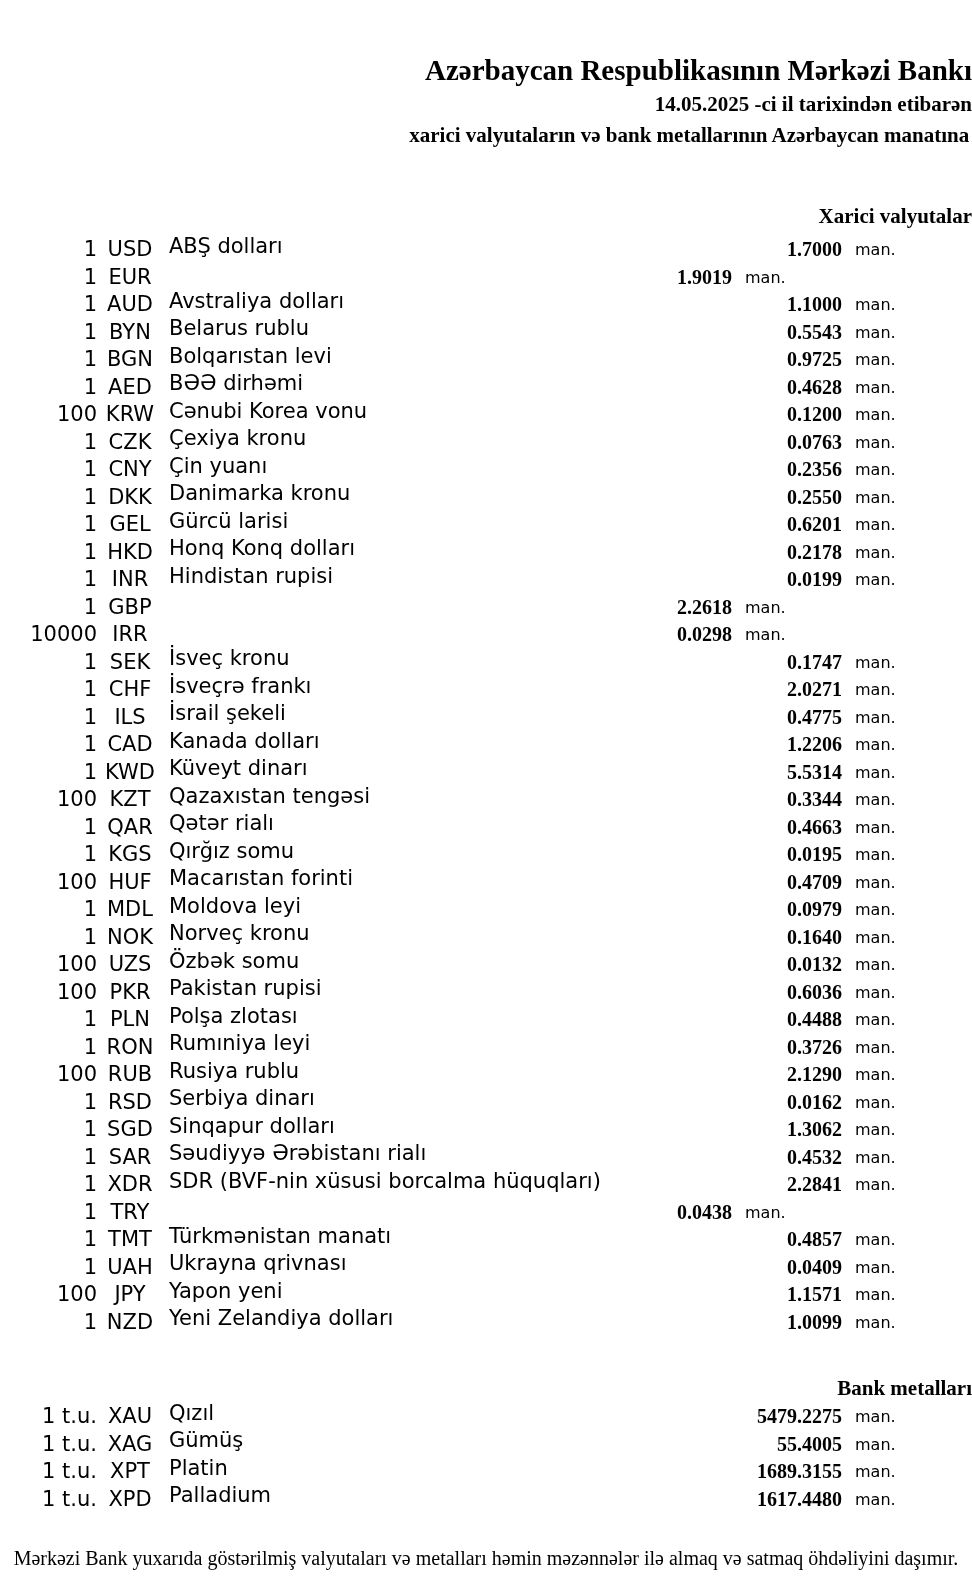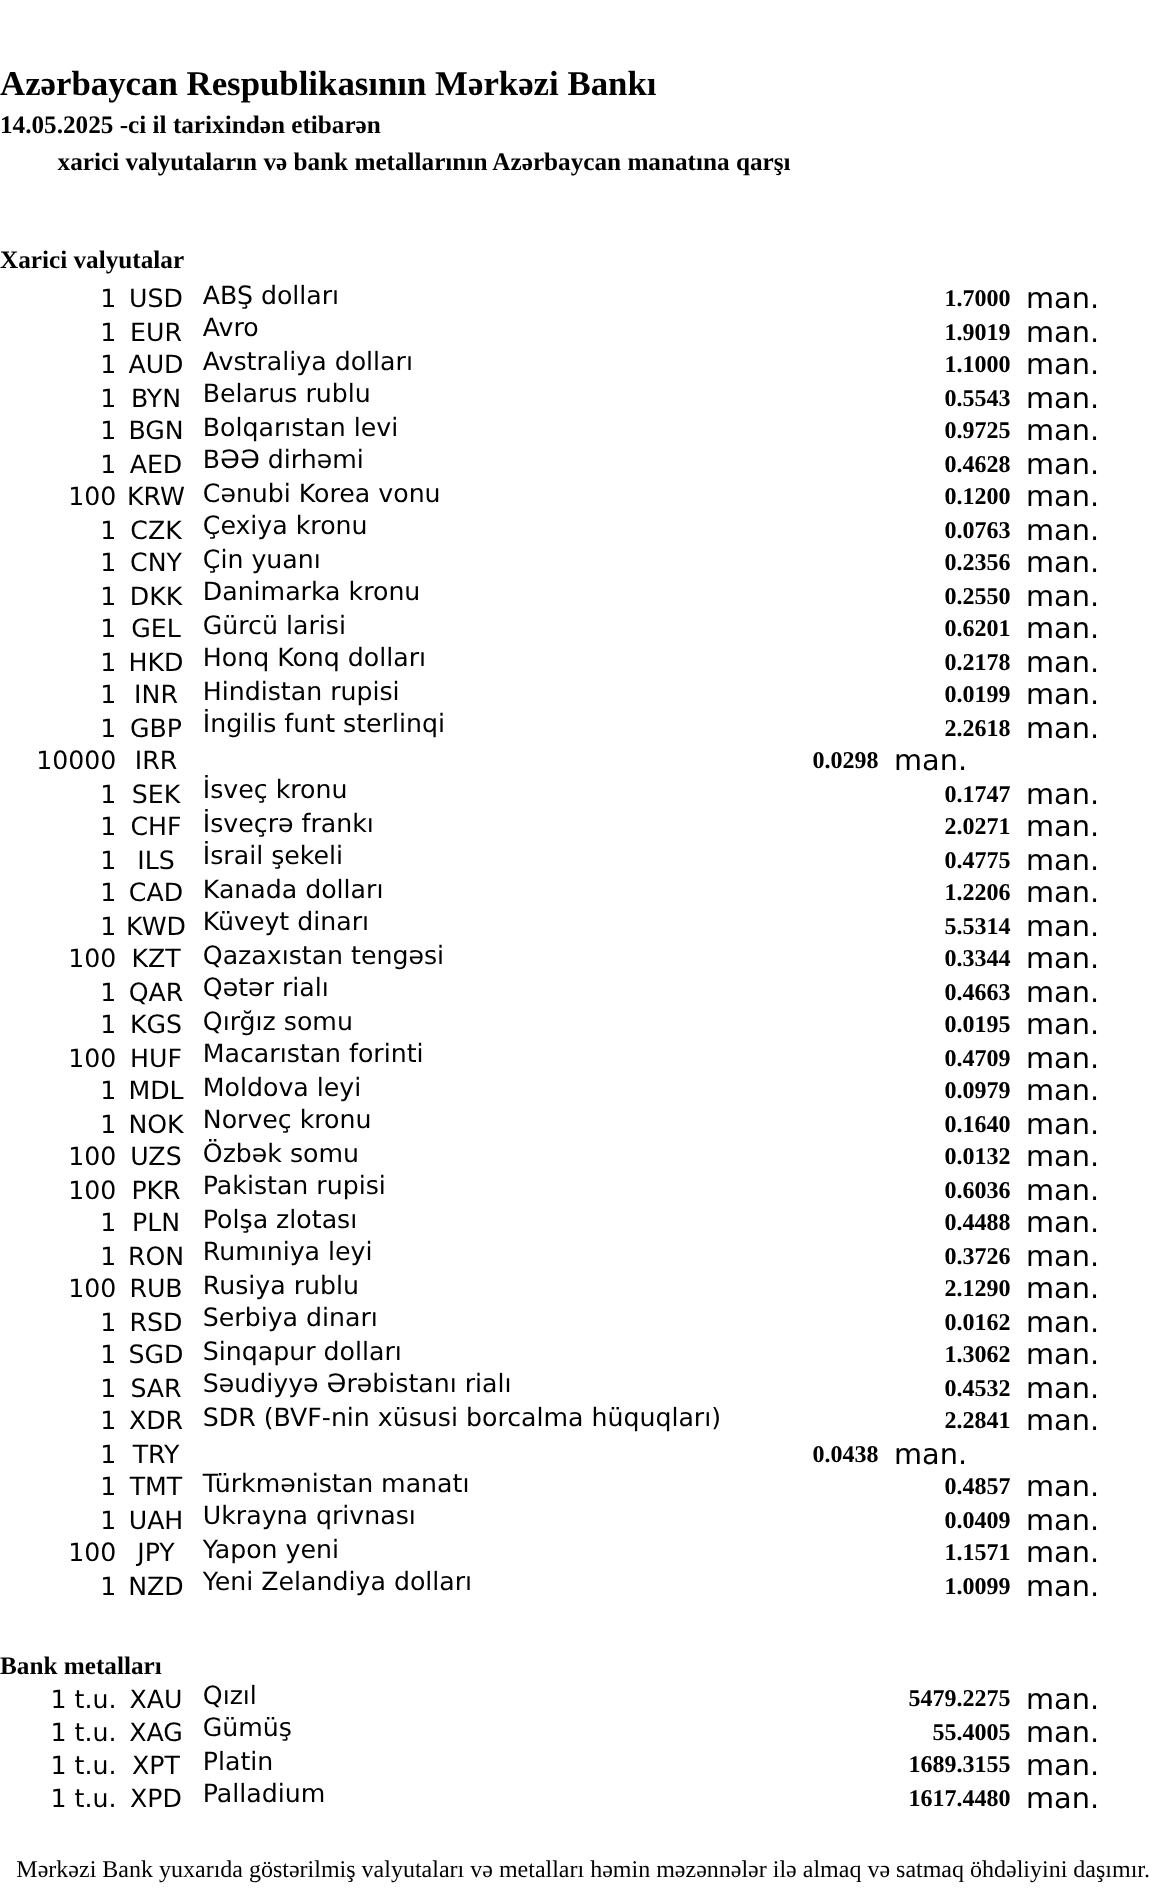--- a/index.html
+++ b/index.html
@@ -5,21 +5,21 @@
   html, body { margin: 0; padding: 0; background: #ffffff; }
   .page {
     position: relative;
     width: 972px;
     height: 1580px;
     background: #ffffff;
     color: #000000;
     overflow: hidden;
     font-family: "DejaVu Sans", sans-serif;
   }
-  .centered { position: absolute; left: 0; width: 100%; text-align: left; }
+  .centered { position: absolute; left: 0; width: 100%; text-align: right; }
   .page-title {
     top: 54px;
     font-family: "Liberation Serif", serif;
     font-weight: bold;
     font-size: 29px;
     line-height: 32px;
   }
   .date-line {
     top: 92px;
     font-family: "Liberation Serif", serif;
@@ -76,21 +76,21 @@
   .cell-rate {
     text-align: right;
     font-family: "Liberation Serif", serif;
     font-weight: bold;
     font-size: 20px;
     line-height: 27.5px;
   }
   .cell-unit {
     text-align: left;
     padding-left: 13px;
-    font-size: 24px;
+    font-size: 16px;
     line-height: 27.5px;
   }
   .footer-note {
     position: absolute;
     top: 1546px;
     left: 0;
     width: 100%;
     text-align: center;
     font-family: "Liberation Serif", serif;
     font-size: 20px;
@@ -115,21 +115,20 @@
   <div class="rate-row">
         <div class="cell cell-qty">1</div>
         <div class="cell cell-code">USD</div>
         <div class="cell cell-name">ABŞ dolları</div>
         <div class="cell cell-rate">1.7000</div>
         <div class="cell cell-unit">man.</div>
       </div>
       <div class="rate-row">
         <div class="cell cell-qty">1</div>
         <div class="cell cell-code">EUR</div>
-        <div class="cell cell-name">Avro</div>
         <div class="cell cell-rate">1.9019</div>
         <div class="cell cell-unit">man.</div>
       </div>
       <div class="rate-row">
         <div class="cell cell-qty">1</div>
         <div class="cell cell-code">AUD</div>
         <div class="cell cell-name">Avstraliya dolları</div>
         <div class="cell cell-rate">1.1000</div>
         <div class="cell cell-unit">man.</div>
       </div>
@@ -199,21 +198,20 @@
       <div class="rate-row">
         <div class="cell cell-qty">1</div>
         <div class="cell cell-code">INR</div>
         <div class="cell cell-name">Hindistan rupisi</div>
         <div class="cell cell-rate">0.0199</div>
         <div class="cell cell-unit">man.</div>
       </div>
       <div class="rate-row">
         <div class="cell cell-qty">1</div>
         <div class="cell cell-code">GBP</div>
-        <div class="cell cell-name">İngilis funt sterlinqi</div>
         <div class="cell cell-rate">2.2618</div>
         <div class="cell cell-unit">man.</div>
       </div>
       <div class="rate-row">
         <div class="cell cell-qty">10000</div>
         <div class="cell cell-code">IRR</div>
         <div class="cell cell-rate">0.0298</div>
         <div class="cell cell-unit">man.</div>
       </div>
       <div class="rate-row">

